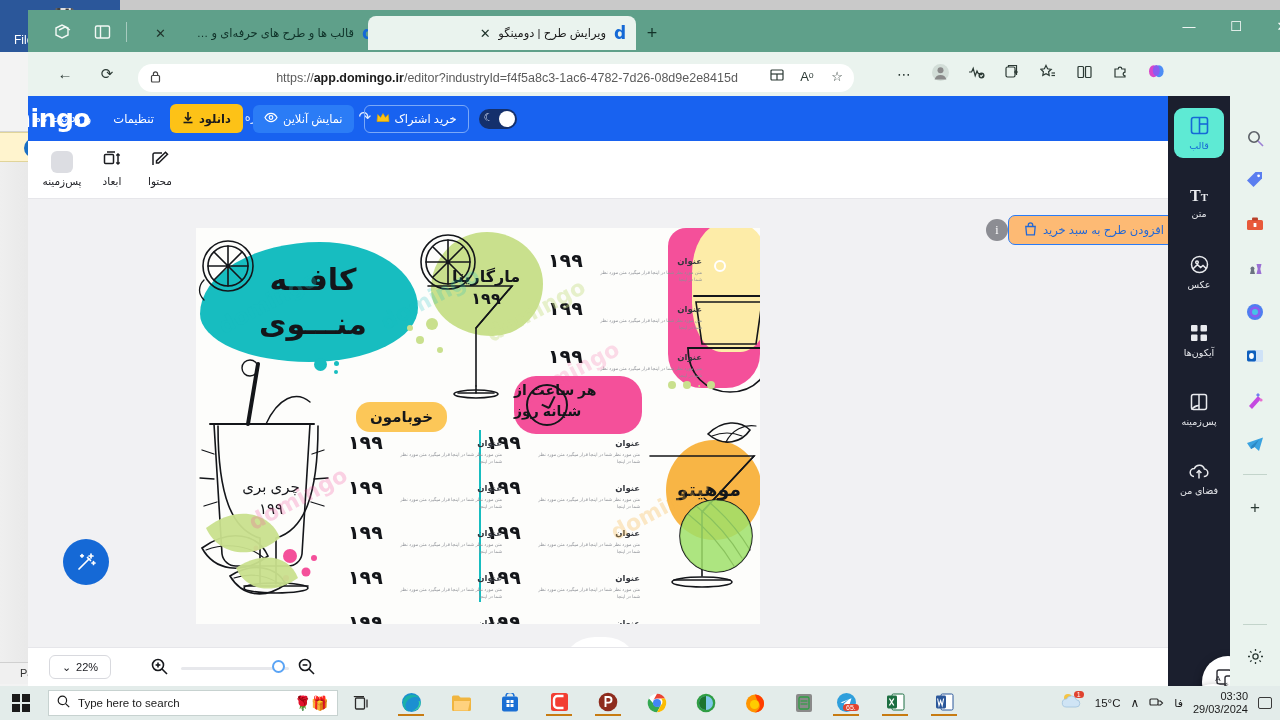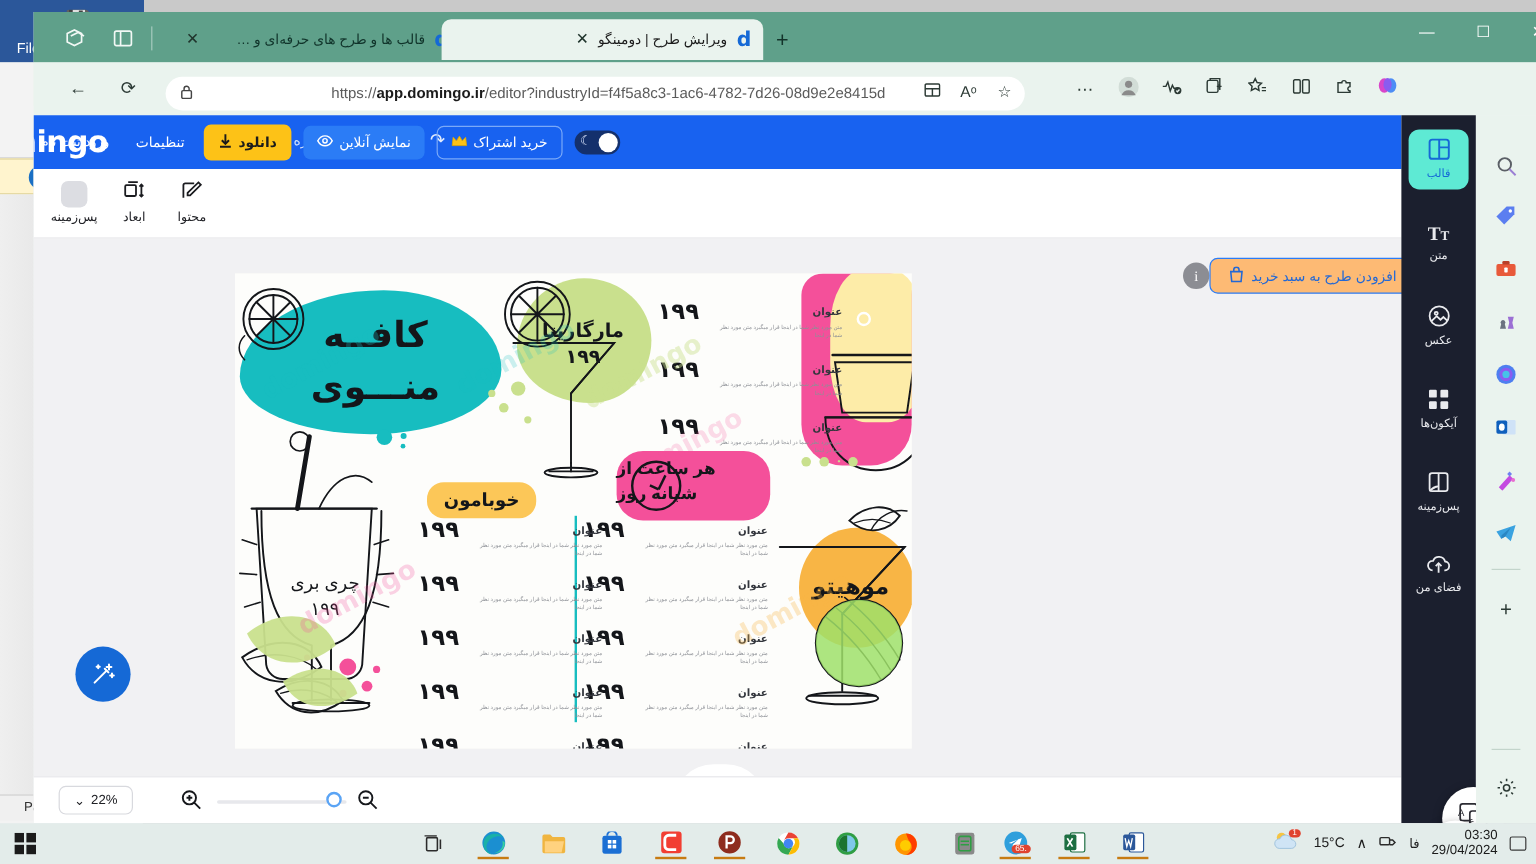--- a/index.html
+++ b/index.html
@@ -1056,20 +1056,30 @@
 
 <div class="taskbar">
   <div class="tb-start">
     <svg width="18" height="18" viewBox="0 0 18 18" fill="#1b1b1b">
       <rect x="0" y="0" width="8" height="8"></rect>
         <rect x="10" y="0" width="8" height="8"></rect>
       <rect x="0" y="10" width="8" height="8"></rect>
         <rect x="10" y="10" width="8" height="8"></rect>
     </svg>
   </div>
+  <div class="tb-search">
+    <span>
+      <svg width="13" height="13" viewBox="0 0 13 13" fill="none" stroke="#1b1b1b" stroke-width="1.2">
+        <circle cx="5.4" cy="5.4" r="4.2"></circle>
+          <line x1="8.6" y1="8.6" x2="12.2" y2="12.2"></line>
+      </svg>
+    </span>
+    <span class="tb-search-txt">Type here to search</span>
+    <span style="margin-left:auto; font-size:14px;">🌹🎁</span>
+  </div>
   <div class="tb-app" style="left:348px;">
     <svg width="17" height="15" viewBox="0 0 17 15" fill="none" stroke="#2b2b2b" stroke-width="1.3">
       <rect x="2.5" y="2" width="9" height="11" rx="1"></rect>
         <line x1="14" y1="3.5" x2="14" y2="11.5"></line>
       <line x1="0.8" y1="0.5" x2="11" y2="0.5"></line>
     </svg>
   </div>
   <div class="tb-app" style="left:398px; border-bottom:2px solid #c77b12;">
     <svg width="21" height="21" viewBox="0 0 21 21">
       <circle cx="10.5" cy="10.5" r="9.5" fill="#1b8fd1"></circle>
@@ -1172,17 +1182,17 @@
     <span style="font-size:12px; color:#1b1b1b;">∧</span>
     <span>
       <svg width="15" height="13" viewBox="0 0 15 13" fill="none" stroke="#2b2b2b" stroke-width="1.2">
         <rect x="1" y="4" width="8" height="6" rx="1"></rect>
           <path d="M9 6h2.5l2 2-2 2H9"></path>
       </svg>
     </span>
     <span style="font-size:11px; color:#1b1b1b;">فا</span>
     <span class="tray-txt">
       <span style="display:block">03:30</span>
-      <span style="display:block">29/04/2024</span>
+      <span style="display:block">29/03/2024</span>
     </span>
     <span class="notif-box"></span>
   </div>
 </div>
 
 </body></html>

